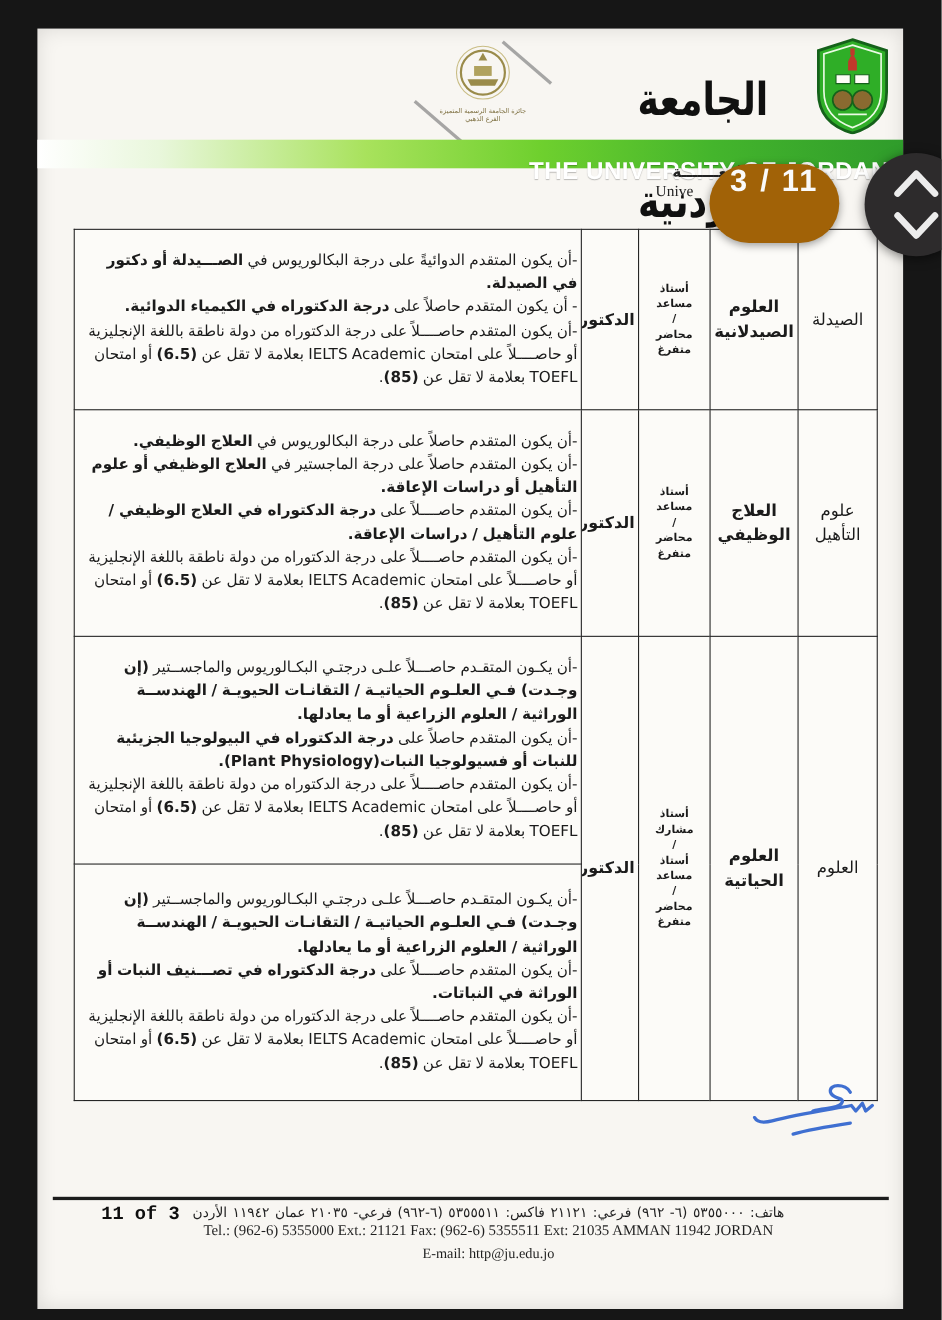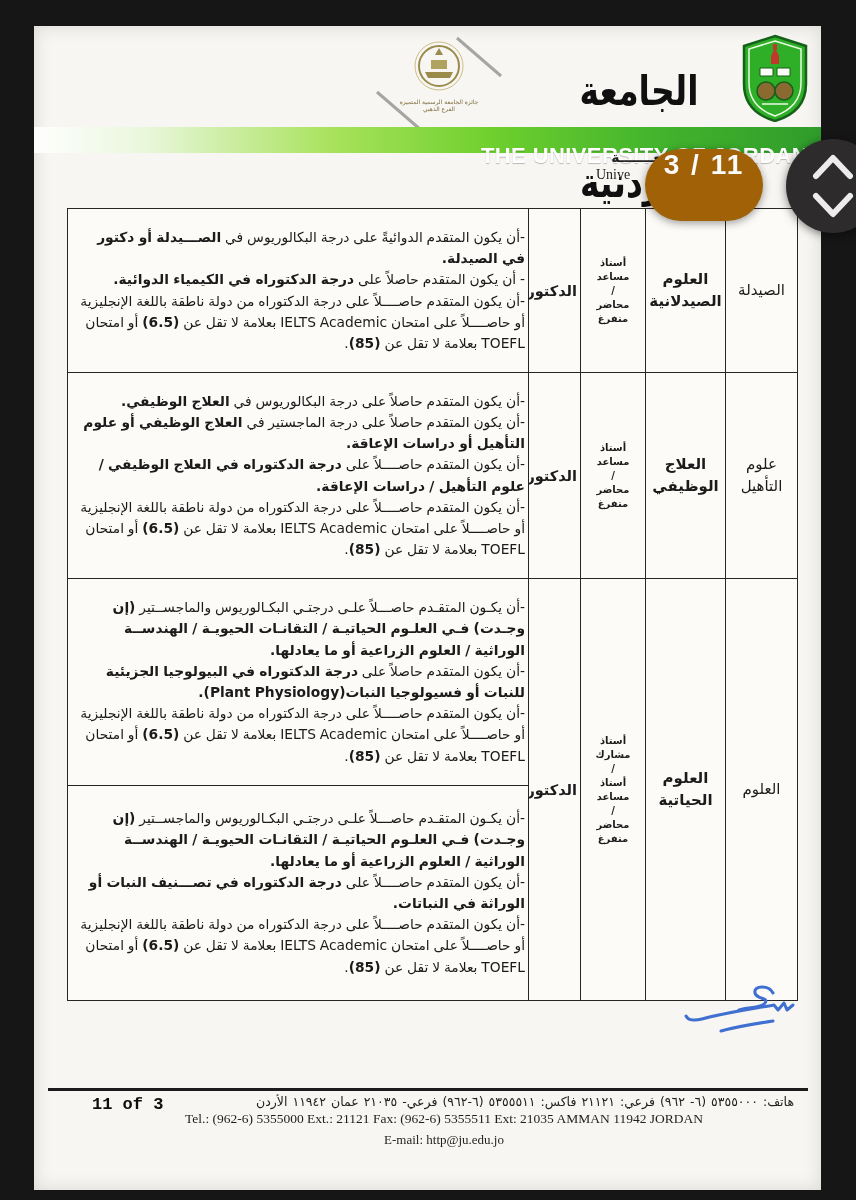--- a/index.html
+++ b/index.html
@@ -65,21 +65,21 @@
   .req-item{
     direction:rtl;text-align:right;font-size:13.8px;line-height:1.54;
     word-spacing:-.5px;
   }
   .req-item .b{font-weight:bold}
   
   .sig{position:absolute;left:621px;top:955px;width:150px;height:64px}
   .foot-rule{position:absolute;left:14px;top:1062px;width:760px;height:3px;background:#1c1c1c}
   .f-ar{
     position:absolute;left:60px;top:1068px;width:700px;direction:rtl;
-    text-align:right;font-size:12.5px;color:#222;word-spacing:1px;
+    text-align:center;font-size:12.5px;color:#222;word-spacing:1px;
   }
   .f-en{
     position:absolute;left:60px;top:1085px;width:700px;text-align:center;
     font-family:"Liberation Serif",serif;font-size:13.5px;color:#1e1e1e;
   }
   .f-em{
     position:absolute;left:60px;top:1106px;width:700px;text-align:center;
     font-family:"Liberation Serif",serif;font-size:13px;color:#1e1e1e;
   }
   .f-url{

